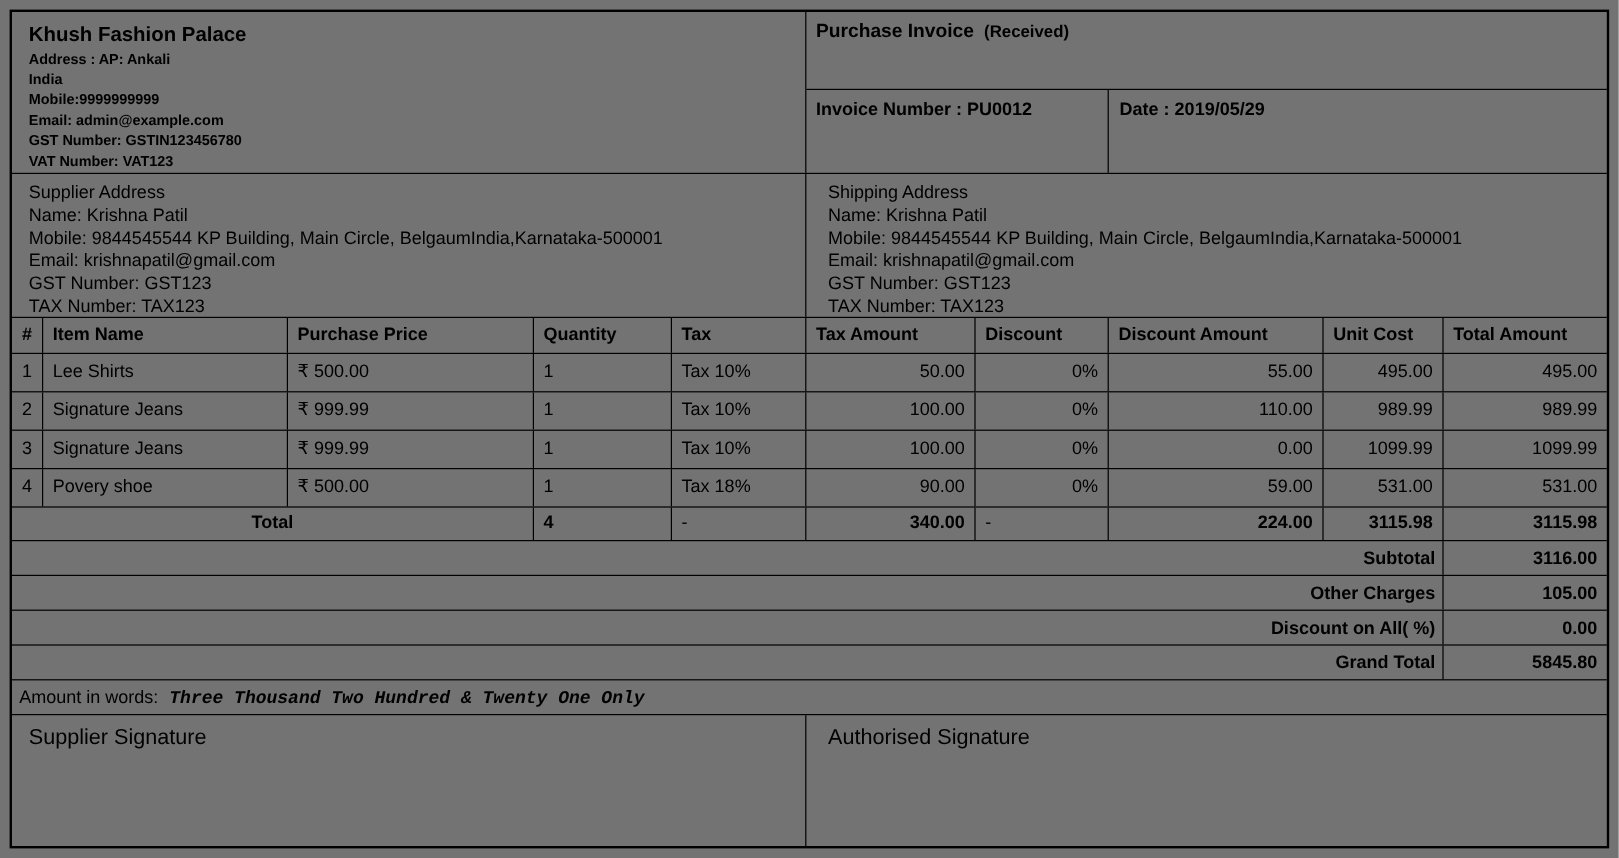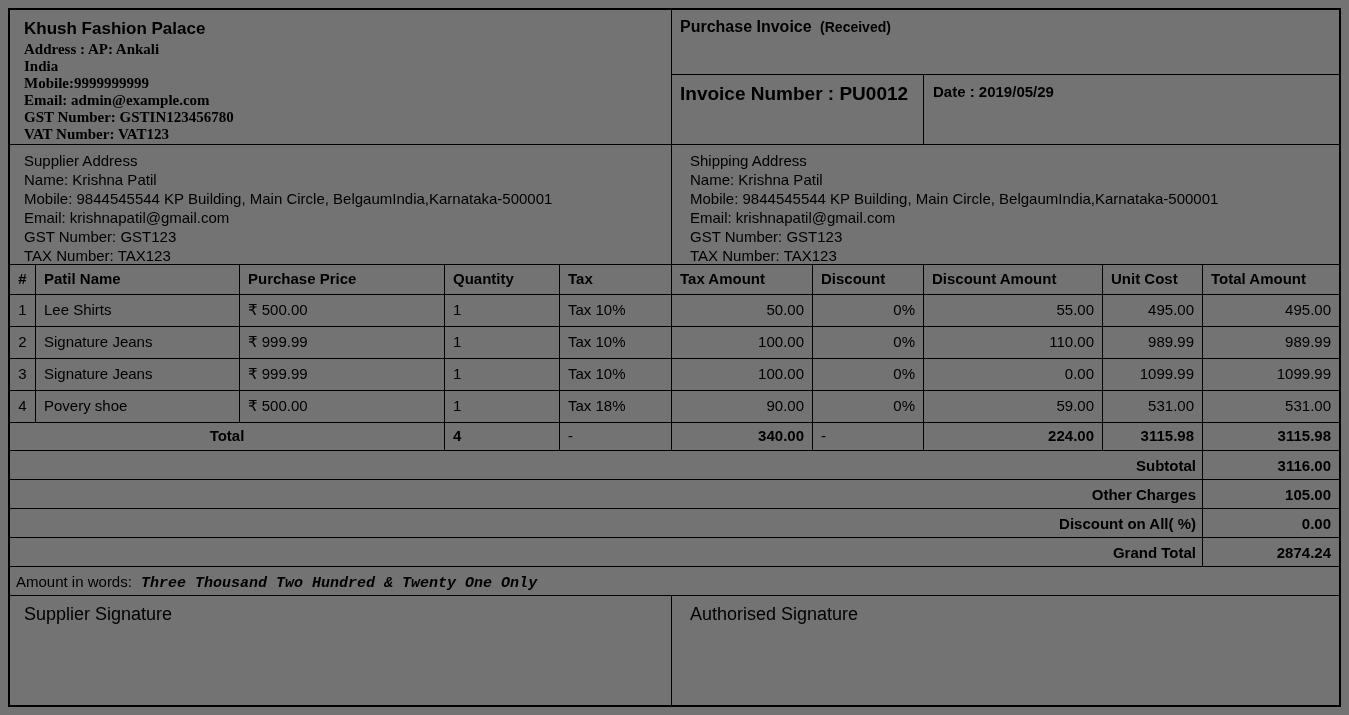--- a/index.html
+++ b/index.html
@@ -27,32 +27,32 @@
   }
   .sec { box-sizing: border-box; border-bottom: 1px solid #000; }
 
   
   .sec-top { height: 135px; display: flex; }
   .company {
     width: 662px; box-sizing: border-box; border-right: 1px solid #000;
     padding: 9px 14px; overflow: hidden;
   }
   .company-name { font-size: 17px; font-weight: bold; line-height: 20px; margin-bottom: 2px; }
-  .company-line { font-size: 15px; font-weight: bold; line-height: 17px; font-family: Liberation Serif, serif; }
+  .company-line { font-size: 12px; font-weight: bold; line-height: 17px; }
   .inv-right { flex: 1; display: flex; flex-direction: column; justify-content: flex-end; }
   .inv-title {
     height: 65px; box-sizing: border-box; border-bottom: 1px solid #000;
     padding: 8px 8px; font-weight: bold;
   }
   .inv-title .t-main { font-size: 16px; }
   .inv-title .t-sub { font-size: 14px; margin-left: 4px; }
   .inv-meta { flex: 1; display: flex; }
   .inv-number {
     width: 252px; box-sizing: border-box; border-right: 1px solid #000;
-    padding: 8px; font-weight: bold; font-size: 19px;
+    padding: 8px; font-weight: bold; font-size: 15px;
   }
   .inv-date { flex: 1; padding: 8px 9px; font-weight: bold; font-size: 15px; }
 
   
   .sec-addr { height: 120px; display: flex; }
   .addr { box-sizing: border-box; padding: 6px 14px; overflow: hidden; }
   .addr-supplier { width: 662px; border-right: 1px solid #000; }
   .addr-shipping { flex: 1; padding-left: 18px; }
   .addr-title { font-size: 15px; font-weight: normal; line-height: 19px; }
   .addr-line { font-size: 15px; line-height: 19px; }
@@ -142,21 +142,21 @@
         <div class="addr-line">Name: Krishna Patil</div>
         <div class="addr-line">Mobile: 9844545544 KP Building, Main Circle, BelgaumIndia,Karnataka-500001</div>
         <div class="addr-line">Email: krishnapatil@gmail.com</div>
         <div class="addr-line">GST Number: GST123</div>
         <div class="addr-line">TAX Number: TAX123</div>
       </div>
     </div>
 
     <div class="t-row t-head">
       <div class="c w0">#</div>
-      <div class="c w1">Patil Name</div>
+      <div class="c w1">Item Name</div>
       <div class="c w2">Purchase Price</div>
       <div class="c w3">Quantity</div>
       <div class="c w4">Tax</div>
       <div class="c w5">Tax Amount</div>
       <div class="c w6">Discount</div>
       <div class="c w7">Discount Amount</div>
       <div class="c w8">Unit Cost</div>
       <div class="c w9">Total Amount</div>
     </div>
 
@@ -227,21 +227,21 @@
     <div class="s-row">
       <div class="s-label">Other Charges</div>
       <div class="s-value">105.00</div>
     </div>
     <div class="s-row">
       <div class="s-label">Discount on All( %)</div>
       <div class="s-value">0.00</div>
     </div>
     <div class="s-row">
       <div class="s-label">Grand Total</div>
-      <div class="s-value">2874.24</div>
+      <div class="s-value">5845.80</div>
     </div>
 
     <div class="aw-row">
       <span class="aw-label">Amount in words:</span>
       <span class="aw-value">Three Thousand Two Hundred &amp; Twenty One Only</span>
     </div>
 
     <div class="sig-row">
       <div class="sig-cell sig-left">Supplier Signature</div>
       <div class="sig-cell sig-right">Authorised Signature</div>

